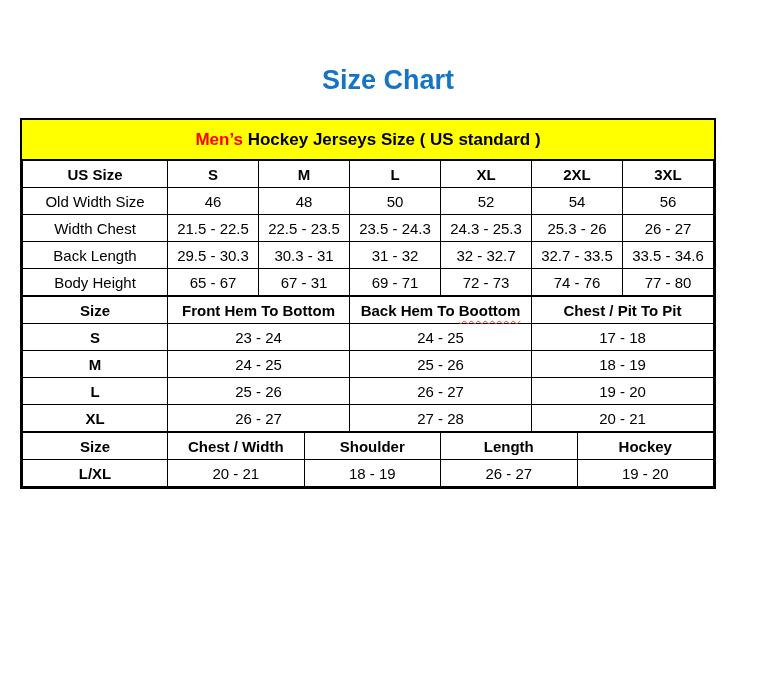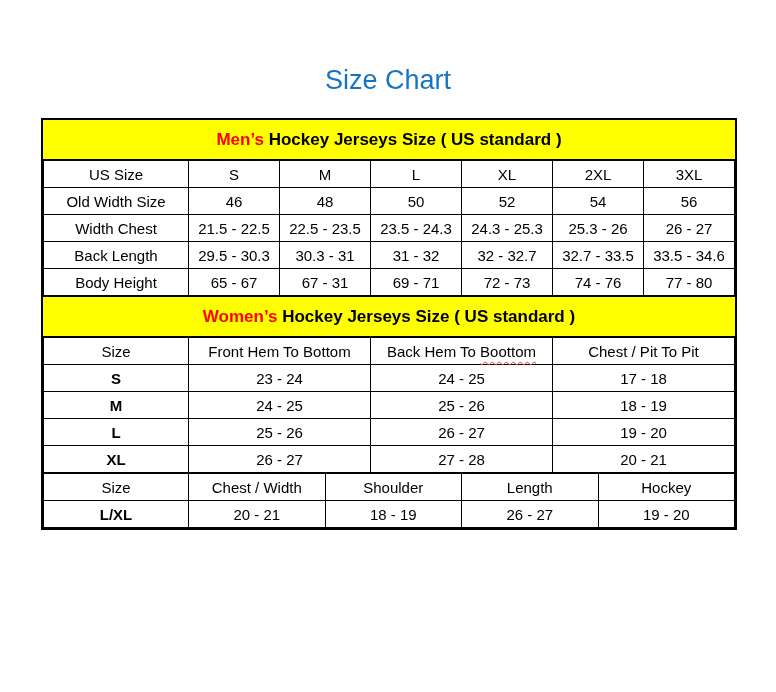--- a/index.html
+++ b/index.html
@@ -8,26 +8,26 @@
     width: 776px; height: 692px;
     background: #ffffff;
     font-family: "Liberation Sans", sans-serif;
     overflow: hidden;
   }
   .page-title {
     margin: 64px 0 0 0;
     text-align: center;
     color: #1574C4;
     font-size: 27px;
-    font-weight: normal;
+    font-weight: bold;
     letter-spacing: 0px;
     line-height: 32px;
   }
   .chart {
-    margin: 22px 0 0 41px;
+    margin: 22px 0 0 20px;
     width: 696px;
     border: 2px solid #000000;
   }
   .banner {
     background: #FFFF00;
     border-bottom: 1px solid #000000;
     text-align: center;
     font-weight: bold;
     font-size: 17px;
     line-height: 20px;
@@ -44,21 +44,21 @@
   td, th {
     border: 1px solid #000000;
     height: 27px;
     text-align: center;
     vertical-align: middle;
     font-size: 15px;
     padding: 1px 4px;
     color: #000000;
     white-space: nowrap;
   }
-  th { font-weight: normal; }
+  th { font-weight: bold; }
   td { font-weight: normal; }
   .women td:first-child, .youth td:first-child { font-weight: bold; }
   col.c-label { width: 145px; }
   .wavy {
     text-decoration: underline;
     text-decoration-style: wavy;
     text-decoration-color: #E03C31;
     text-decoration-thickness: 1px;
     text-underline-offset: 4px;
   }
@@ -128,21 +128,20 @@
               <td>69 - 71</td>
               <td>72 - 73</td>
               <td>74 - 76</td>
               <td>77 - 80</td>
             </tr>
           </tbody>
         </table>
     </section>
 
     <section>
-      <div class="banner"><span class="hl">Women’s</span><span> Hockey Jerseys Size ( US standard )</span></div>
       <table class="women">
         <colgroup>
           <col class="c-label">
             <col>
             <col>
             <col>
         </colgroup>
       <tbody>
             <tr>
               <th>Size</th>

